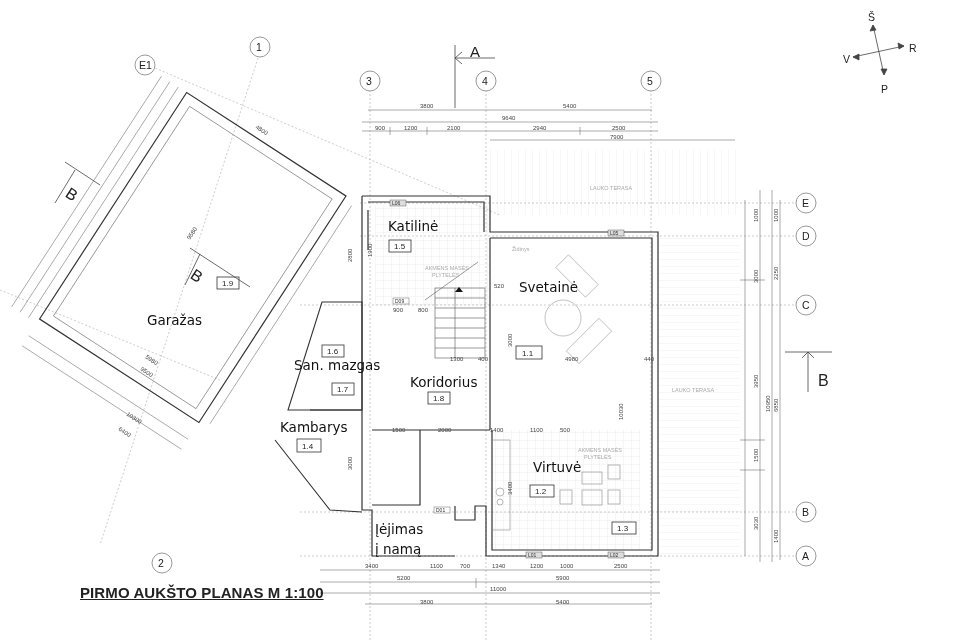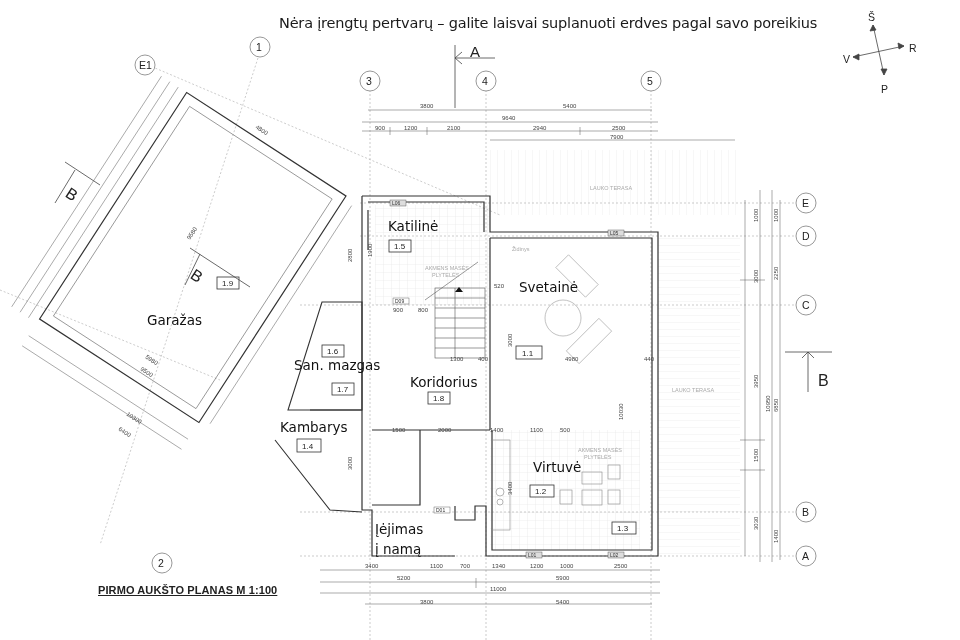--- a/index.html
+++ b/index.html
@@ -1,19 +1,19 @@
 <!DOCTYPE html>
 <html><head>
 <meta charset="utf-8">
 <style>
   html, body { margin:0; padding:0; background:#ffffff; }
   body { width:960px; height:640px; position:relative; overflow:hidden; font-family:"DejaVu Sans", sans-serif; }
   #plan { position:absolute; left:0; top:0; width:960px; height:640px; }
   .caption { position:absolute; left:279px; top:12px; width:600px; font-family:"DejaVu Sans", sans-serif; font-size:14.5px; line-height:22px; color:#1a1a1a; letter-spacing:-0.2px; }
-  .title-block { position:absolute; left:80px; top:584px; font-family:"Liberation Sans", sans-serif; font-weight:bold; font-size:11px; color:#222; text-decoration:underline; letter-spacing:0.1px;margin-left:18px; }
+  .title-block { position:absolute; left:80px; top:584px; font-family:"Liberation Sans", sans-serif; font-weight:bold; font-size:15px; color:#222; text-decoration:underline; letter-spacing:0.1px; }
   svg text { font-family:"Liberation Sans", sans-serif; }
   .dim { font-size:6px; fill:#444; }
   .room { font-family:"DejaVu Sans", sans-serif; font-size:13.5px; fill:#111; }
   .rid { font-size:8px; fill:#222; }
   .axis-lbl { font-size:10.5px; fill:#222; }
   .faint { font-size:5.5px; fill:#aaa; }
   .win { font-size:5px; fill:#333; }
 </style>
 </head>
 <body>
@@ -343,16 +343,15 @@
     <path d="M904 46 L898 43 L899 49 Z"></path>
     <path d="M853 57 L859 54 L859 60 Z"></path>
   </g>
   <text x="868" y="21" font-size="10.5" fill="#222">Š</text>
   <text x="881" y="93" font-size="10.5" fill="#222">P</text>
   <text x="909" y="52" font-size="10.5" fill="#222">R</text>
   <text x="843" y="63" font-size="10.5" fill="#222">V</text>
 </svg>
 
 <div class="caption">
-  <div>Nėra įrengtų pertvarų – galite laisvai suplanuoti erdves pagal savo poreikius</div>
 </div>
 
 <div class="title-block">PIRMO AUKŠTO PLANAS M 1:100</div>
 
 </body></html>

